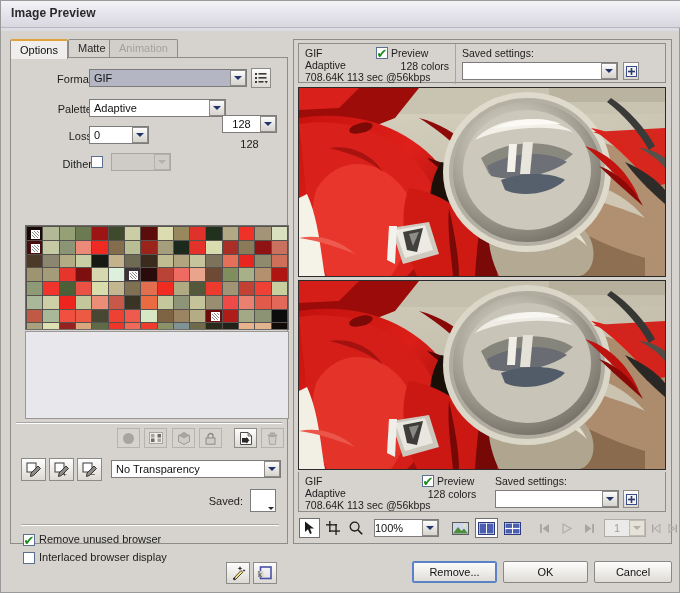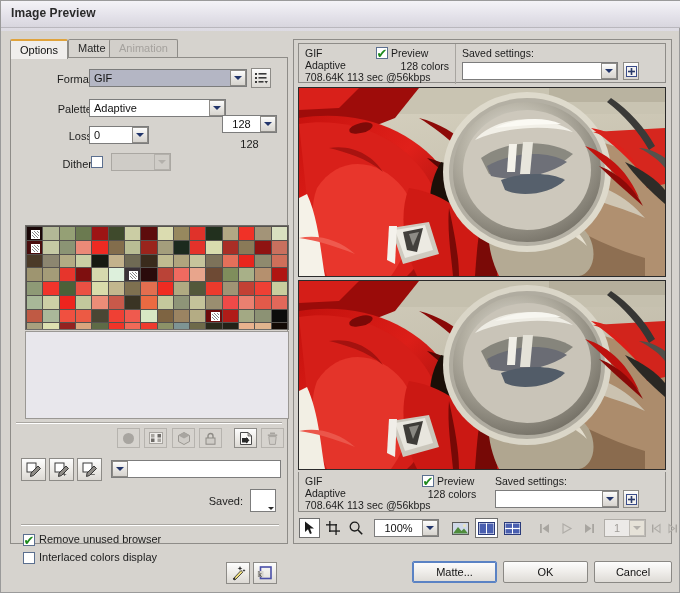--- a/index.html
+++ b/index.html
@@ -428,41 +428,42 @@
     </div>
     <div class="iconbtn" style="left:66px;top:400px;width:25px;height:23px;">
       <svg width="16" height="16" viewBox="0 0 16 16">
         <rect x="1" y="1" width="9" height="9" fill="#fff" stroke="#3a3a3a" stroke-width="1"></rect>
         <path d="M5 11 L12 4 L14.5 6.5 L7.5 13.5 L4.5 14.5 Z" fill="#8e8b86" stroke="#2a2a2a" stroke-width="0.9"></path>
         <text x="8.8" y="15" font-size="8" fill="#1a1a1a" font-family="sans-serif">−</text>
       </svg>
     </div>
 
     <div class="combo" style="left:100px;top:402px;width:170px;">
+      <span class="ctext">No Transparency</span>
       <span class="arrowbtn">
           <i class="caret"></i>
         </span>
     </div>
 
     <div class="lbl" style="left:170px;top:437px;width:62px;">Saved:</div>
     <div style="position:absolute;left:239px;top:431px;width:26px;height:23px;
                 background:#fff;border:1px solid #7c7c7c;box-sizing:border-box;">
       <i class="caret tiny" style="position:absolute;right:1px;bottom:1px;border-top-color:#2a2a2a;"></i>
     </div>
 
     <div class="sep" style="left:10px;top:466px;width:258px;"></div>
     <div class="sep2" style="left:10px;top:467px;width:258px;"></div>
 
     <div class="check" style="left:12px;top:476px;">
       <span class="tick">✔</span>
     </div>
     <div class="txt" style="left:28px;top:475px;">Remove unused browser</div>
 
     <div class="check" style="left:12px;top:494px;"></div>
-    <div class="txt" style="left:28px;top:493px;">Interlaced colors display</div>
+    <div class="txt" style="left:28px;top:493px;">Interlaced browser display</div>
 
     <div class="iconbtn" style="left:215px;top:504px;width:24px;height:22px;">
       <svg width="16" height="16" viewBox="0 0 16 16">
         <path d="M3 14 L11 5.5 L12.8 7.2 L5 15 Z" fill="#f2e07a" stroke="#3a3a3a" stroke-width="0.9"></path>
         <path d="M3 14 L5.4 12.2 L5 15 Z" fill="#2a2a2a"></path>
         <path d="M10 1 l.7 1.7 1.7.7 -1.7.7 -.7 1.7 -.7-1.7 -1.7-.7 1.7-.7z" fill="#2a2a2a"></path>
         <path d="M14 4 l.45 1.1 1.1.45 -1.1.45 -.45 1.1 -.45-1.1 -1.1-.45 1.1-.45z" fill="#2a2a2a"></path>
       </svg>
     </div>
     <div class="iconbtn" style="left:242px;top:504px;width:24px;height:22px;">
@@ -684,21 +685,21 @@
         </svg>
       </div>
       <div class="iconbtn flat" style="left:51px;top:4px;width:21px;height:20px;background:#d6d3ce;border:none;">
         <svg width="14" height="14" viewBox="0 0 14 14">
           <circle cx="5.6" cy="5.6" r="4.4" fill="none" stroke="#1a1a1a" stroke-width="1.3"></circle>
           <line x1="9" y1="9" x2="13.2" y2="13.2" stroke="#1a1a1a" stroke-width="1.6"></line>
         </svg>
       </div>
 
       <div class="combo" style="left:80px;top:5px;width:65px;">
-        <span class="ctext" style="text-align:center;padding-left:0;">100%</span>
+        <span class="ctext" style="padding-left:0;">100%</span>
         <span class="arrowbtn">
             <i class="caret"></i>
           </span>
       </div>
 
       <div class="iconbtn flat" style="left:155px;top:4px;width:23px;height:20px;background:#d6d3ce;border:none;">
         <svg width="17" height="13" viewBox="0 0 17 13">
           <rect x="0.5" y="0.5" width="16" height="12" fill="#cfd8e8" stroke="#5a5a5a"></rect>
           <polygon points="1,11.5 6,5 9.5,9 12,6.5 16,11.5" fill="#4f8c3c"></polygon>
           <circle cx="12.5" cy="3.6" r="1.6" fill="#e8e4c0"></circle>
@@ -755,21 +756,21 @@
       <div class="navbtn" style="left:372px;top:7px;width:12px;height:14px;">
         <svg width="11" height="11" viewBox="0 0 11 11">
           <polygon points="2,1.5 2,9.5 7.6,5.5" fill="none" stroke="#b0ada8" stroke-width="1.1"></polygon>
           <rect x="8.6" y="1.5" width="1.4" height="8" fill="#a8a5a0"></rect>
         </svg>
       </div>
     </div>
   </div>
 
   <div class="btn focus" style="left:411px;top:560px;width:85px;">
-    <span>Matte...</span>
+    <span>Remove...</span>
   </div>
   <div class="btn" style="left:593px;top:560px;width:78px;">
     <span>Cancel</span>
   </div>
   <div class="btn" style="left:502px;top:560px;width:85px;">
     <span>OK</span>
   </div>
 
 </div>
 

